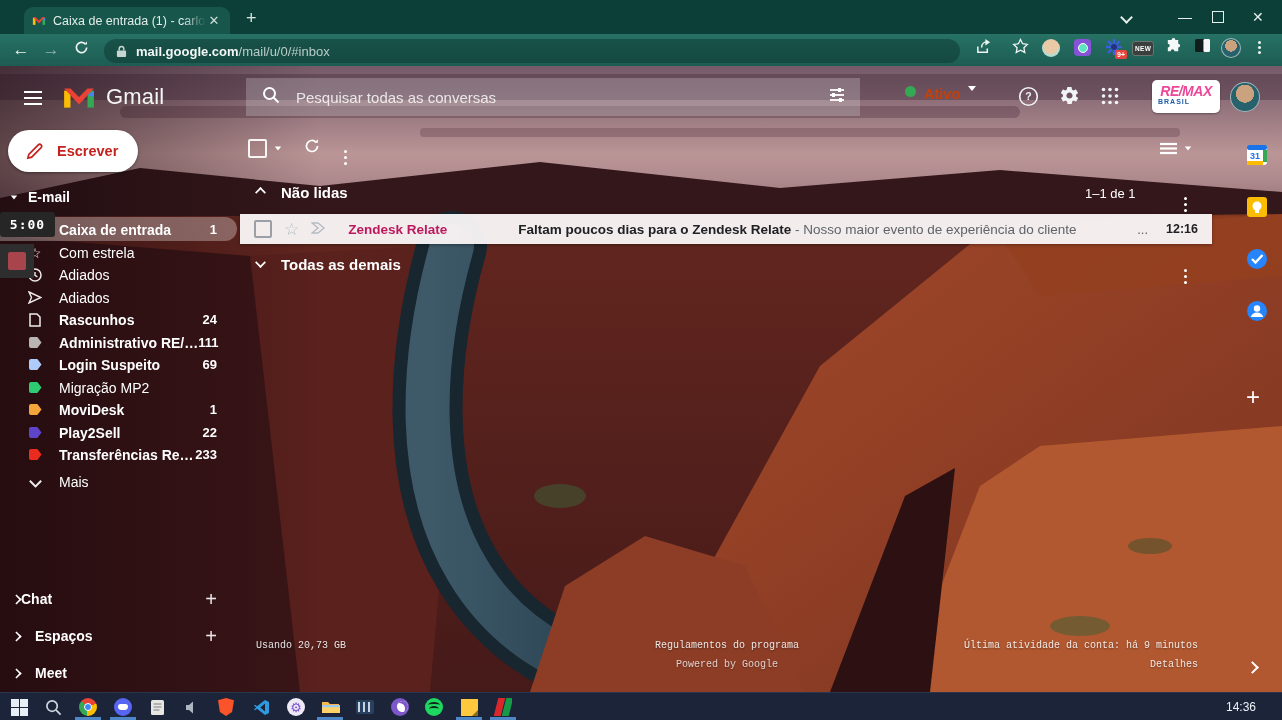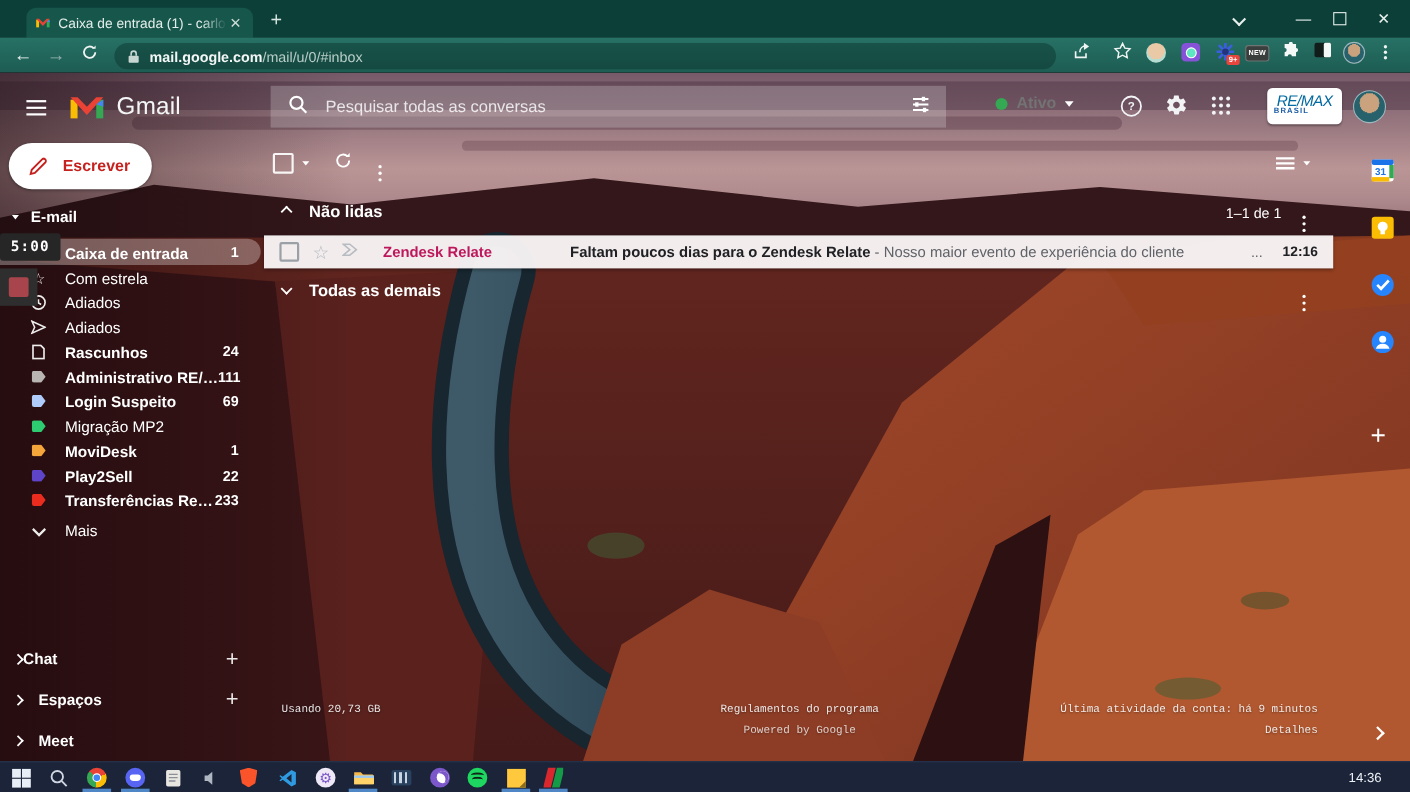--- a/index.html
+++ b/index.html
@@ -29,24 +29,24 @@
   .gmail{position:absolute;left:0;top:66px;width:1282px;height:626px;overflow:hidden;}
   .shade-left{position:absolute;left:0;top:0;width:320px;height:626px;background:linear-gradient(to right,rgba(22,6,10,.55),rgba(22,6,10,0));}
   .shade-top{position:absolute;left:0;top:0;width:1282px;height:110px;background:linear-gradient(rgba(48,24,36,.25),rgba(48,24,36,0));}
 
   
   .gm-burger span{display:block;width:18px;height:2px;background:#fff;margin:4px 0;}
   .gm-logo-text{color:#f4f6f6;font-size:22px;letter-spacing:.2px;}
   .gm-search{position:absolute;left:246px;top:12px;width:614px;height:38px;background:rgba(238,238,238,.24);border-radius:0;display:flex;align-items:center;}
   .gm-search input{flex:1;background:transparent;border:none;outline:none;color:#fff;font-size:15px;font-family:"Liberation Sans",sans-serif;}
   .gm-search input::placeholder{color:rgba(255,255,255,.82);}
-  .chip{position:absolute;left:905px;top:20px;display:flex;align-items:center;color:#737373;}
+  .chip{position:absolute;left:905px;top:20px;display:flex;align-items:flex-start;color:#c2410c;}
   .icon-btn{color:#f1f3f4;}
   .remax{position:absolute;left:1152px;top:14px;width:68px;height:33px;background:#fff;border-radius:5px;text-align:center;line-height:1;padding-top:4px;box-sizing:border-box;box-shadow:0 1px 2px rgba(0,0,0,.35);}
-  .remax .r1{color:#0369a1;font-weight:400;font-style:italic;font-size:14px;letter-spacing:-.5px;}
+  .remax .r1{color:#ec4899;font-weight:700;font-style:italic;font-size:14px;letter-spacing:-.5px;}
   .remax .r2{color:#1c5ca8;font-weight:700;font-size:7px;letter-spacing:1px;text-align:left;padding-left:6px;}
   .avatar{border-radius:50%;background:radial-gradient(circle at 50% 38%,#caa27e 0 40%,#27616b 41%);border:1.5px solid rgba(255,255,255,.55);box-sizing:border-box;}
 
   
   .compose{position:absolute;left:8px;top:64px;width:130px;height:42px;background:#fff;border-radius:21px;display:flex;align-items:center;box-shadow:0 1px 3px rgba(0,0,0,.4);}
   .compose .lbl{color:#c5221f;font-weight:700;font-size:14.5px;margin-left:14px;}
   .sb-head{position:absolute;left:10px;top:123px;display:flex;align-items:center;color:#fff;font-weight:700;font-size:14px;}
   .sb-item{position:absolute;left:0;width:237px;height:23px;display:flex;align-items:center;color:#fff;font-size:14px;padding-left:27px;box-sizing:border-box;}
   .sb-item .lbl{margin-left:16px;white-space:nowrap;}
   .sb-item .cnt{margin-left:auto;margin-right:20px;font-size:13px;}
@@ -67,21 +67,21 @@
   .sel-box{width:15px;height:15px;border:2px solid rgba(255,255,255,.92);border-radius:2px;}
   .sec-head{position:absolute;display:flex;align-items:center;color:#fff;font-weight:700;font-size:15px;}
   .dots{display:inline-block;width:3px;height:3px;border-radius:50%;background:currentColor;box-shadow:0 6px 0 currentColor,0 12px 0 currentColor;}
   .mailrow{position:absolute;left:240px;top:148px;width:972px;height:30px;background:rgba(247,243,244,.97);display:flex;align-items:center;box-shadow:0 1px 3px rgba(0,0,0,.35);}
   .mailrow .cb{width:14px;height:14px;border:2px solid #9aa0a6;border-radius:2px;margin-left:14px;flex:none;}
   .mailrow .sender{color:#be185d;font-weight:700;font-size:13.5px;width:170px;margin-left:22px;flex:none;}
   .mailrow .subjwrap{flex:1;white-space:nowrap;overflow:hidden;font-size:13.5px;color:#5f6368;}
   .mailrow .subj{color:#202124;font-weight:700;}
   .mailrow .ell{color:#5f6368;font-size:13px;margin:0 18px 0 8px;flex:none;}
   .mailrow .time{color:#202124;font-weight:700;font-size:12.5px;margin-right:14px;flex:none;}
-  .pagin{position:absolute;left:1085px;top:120px;width:80px;text-align:right;color:#fff;font-size:13px;}
+  .pagin{position:absolute;left:1085px;top:120px;width:80px;text-align:left;color:#fff;font-size:13px;}
   .foot{position:absolute;color:rgba(255,255,255,.88);font-size:10px;text-shadow:0 1px 2px rgba(0,0,0,.4);font-family:Liberation Mono, monospace;}
 
   
   .sp-ico{position:absolute;left:1246px;width:22px;height:22px;}
 
   
   .taskbar{position:absolute;left:0;top:692px;width:1282px;height:28px;background:#1b2438;border-top:1px solid #2a3650;box-sizing:border-box;}
   .tk{position:absolute;top:3px;width:22px;height:22px;display:flex;align-items:center;justify-content:center;}
   .tk-under{position:absolute;bottom:0;height:3px;width:26px;background:#4e86c6;}
   .clock{position:absolute;right:26px;top:7px;color:#eef2f7;font-size:12px;}

